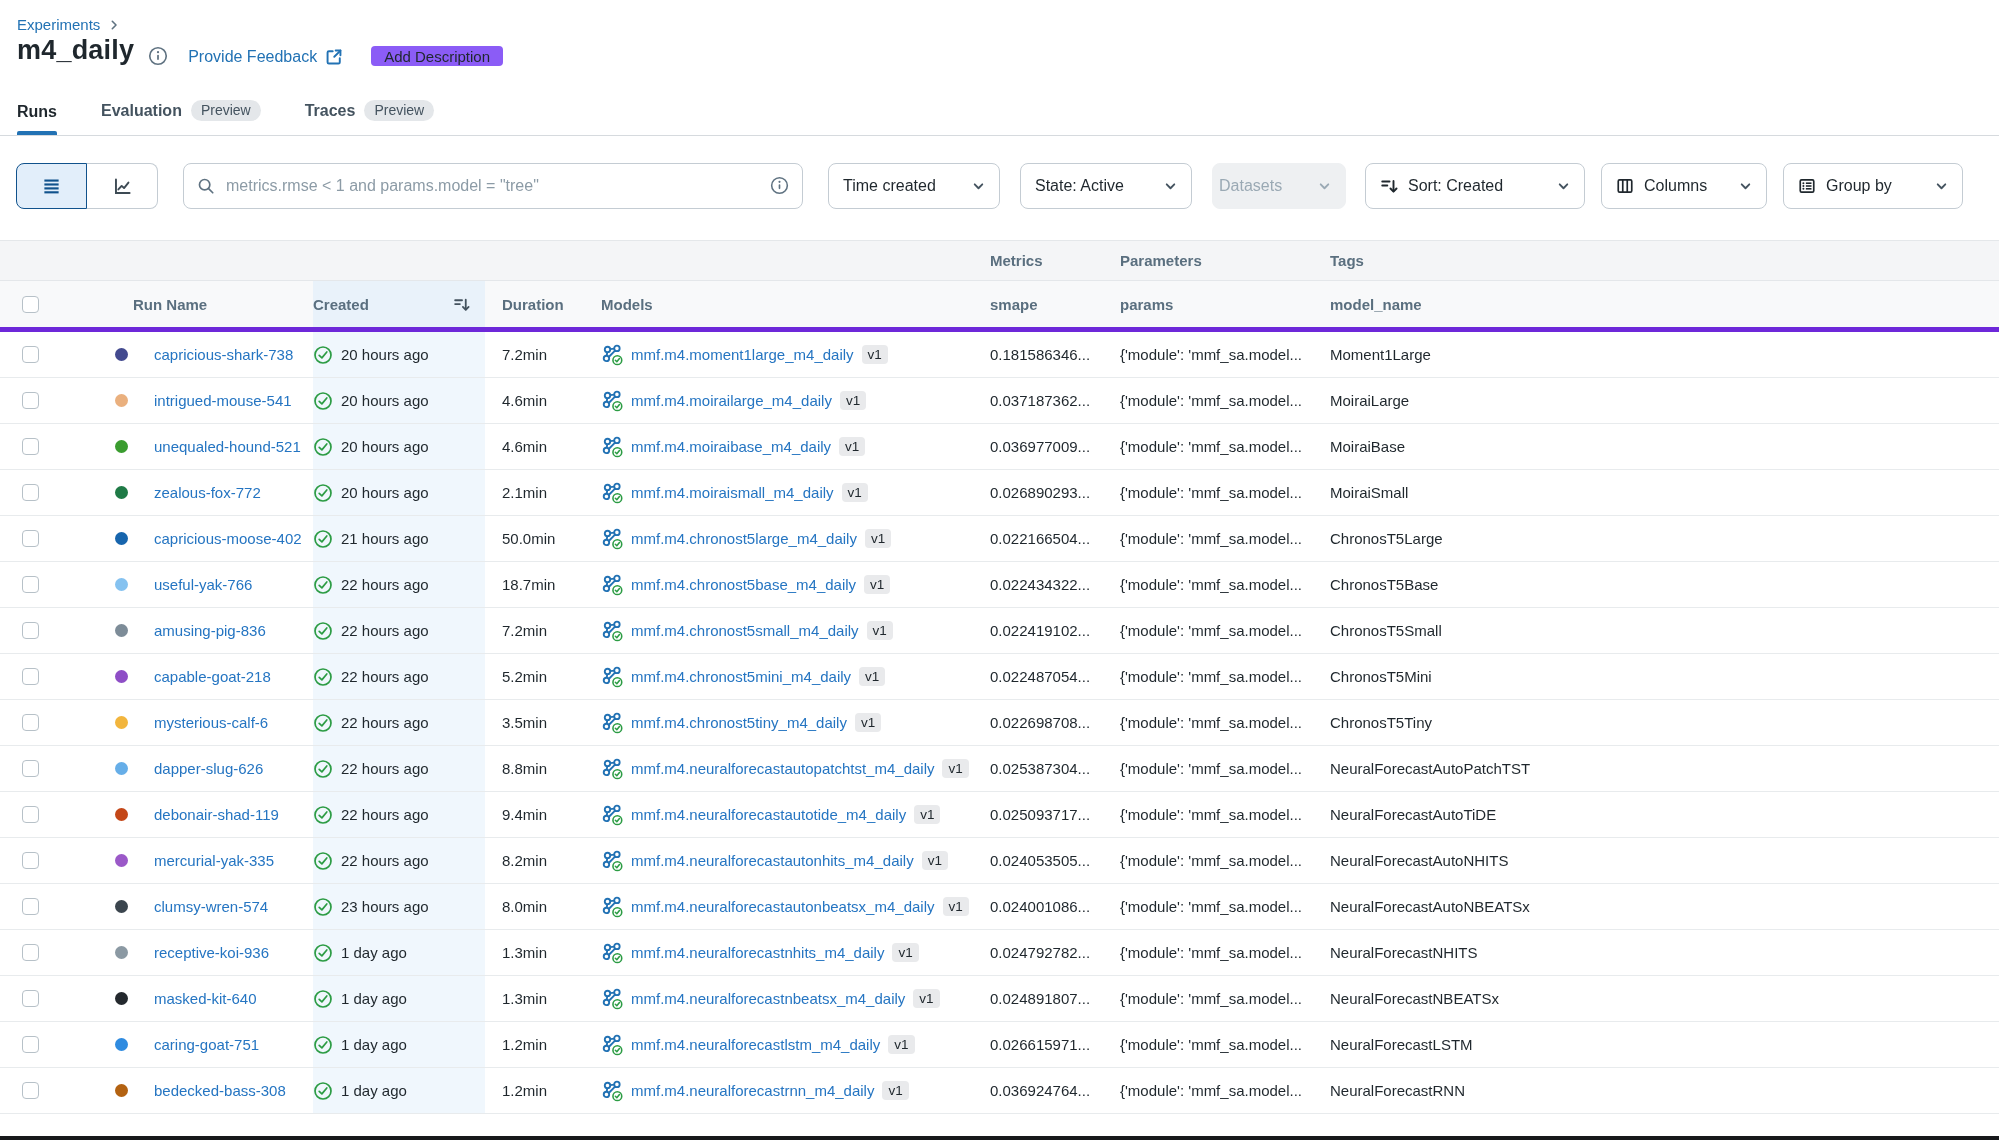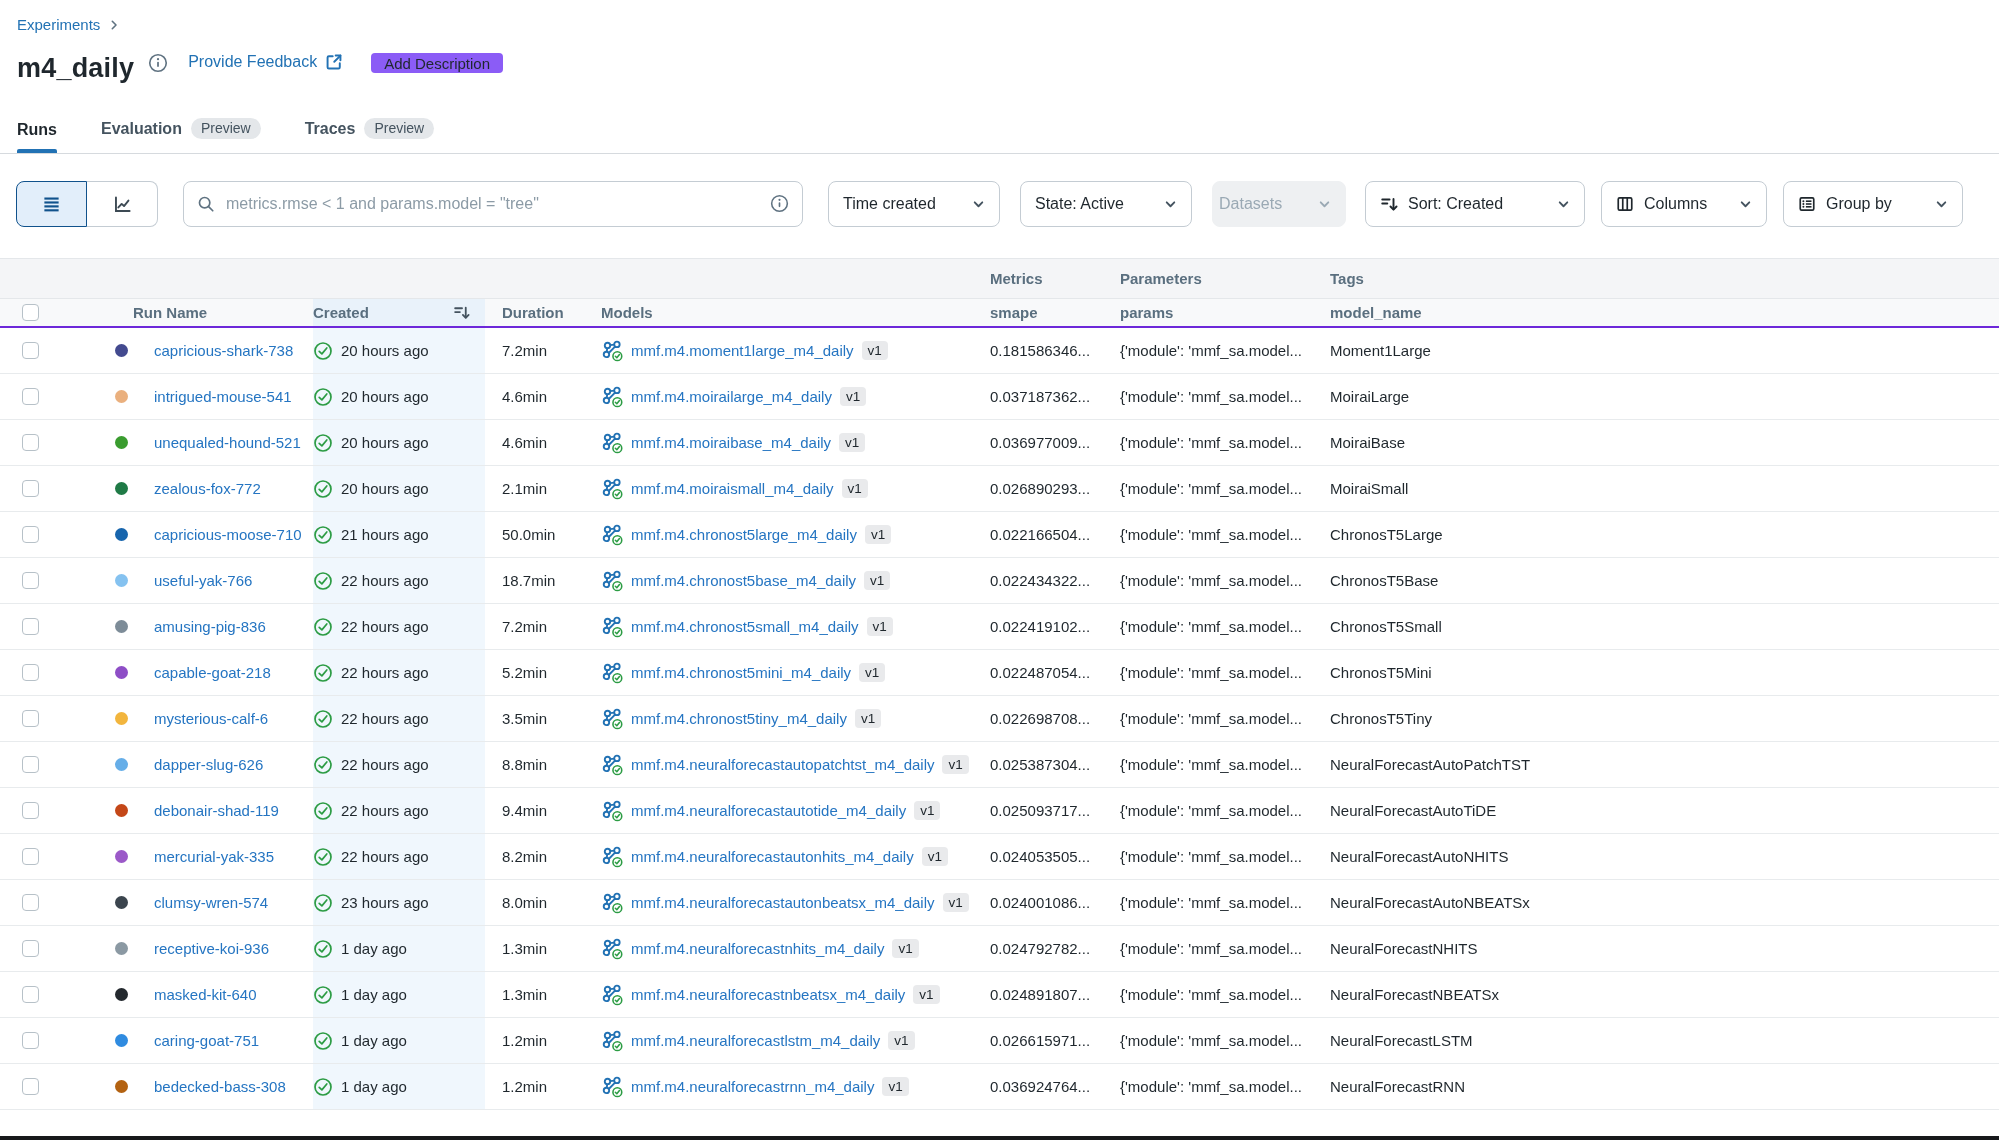--- a/index.html
+++ b/index.html
@@ -4,21 +4,21 @@
 <style>
   * { box-sizing: border-box; margin: 0; padding: 0; }
   html,body { width:1999px; height:1140px; overflow:hidden; background:#fff;
     font-family:"Liberation Sans", sans-serif; color:#1f272d; }
   .page { position:relative; width:1999px; height:1140px; }
 
   
   .breadcrumb { padding:16px 0 0 17px; font-size:15px; display:flex; align-items:center; gap:8px; }
   .breadcrumb a { color:#2272b4; text-decoration:none; cursor:pointer; }
   .crumb-chev { display:inline-flex; width:12px; height:12px; }
-  .title-row { display:flex; align-items:flex-start; margin:20px 0 0 17px; gap:14px; }
+  .title-row { display:flex; align-items:flex-end; margin:2px 0 0 17px; gap:14px; }
   .page-title { font-size:27px; font-weight:bold; letter-spacing:.2px; }
   .icon-btn { display:inline-flex; align-items:center; justify-content:center; background:none; border:none; cursor:pointer; }
   .feedback { display:flex; align-items:center; gap:8px; color:#2272b4; font-size:16px; text-decoration:none; margin-left:6px; cursor:pointer; }
   .add-desc { margin-left:14px; background:#8b5cf6; border:none; border-radius:4px; height:20px; padding:0 13px; font-size:15px; color:#1f272d; font-family:inherit; cursor:pointer; }
 
   
   .tabs { display:flex; align-items:flex-end; gap:44px; margin:34px 0 0 17px; position:relative; }
   .tab { display:flex; align-items:center; gap:9px; padding-bottom:14px; position:relative; cursor:pointer; }
   .tab-label { font-size:16px; font-weight:bold; color:#44535f; }
   .tab.active .tab-label { color:#1f272d; }
@@ -49,21 +49,21 @@
   .w-datasets { width:134px; margin-left:20px;padding-left:6px; }
   .w-sort { width:220px; margin-left:19px; }
   .w-cols { width:166px; margin-left:16px; }
   .w-group { width:180px; margin-left:16px; }
   .btn-ic { width:18px; height:18px; flex:none; color:#1f272d; }
 
   
   .table { margin-top:24px; width:1999px; }
   .grid-row { display:grid; grid-template-columns:60px 253px 172px 107px 398px 130px 210px 1fr; align-items:center; }
   .tgroup-row { height:40px; background:#f4f5f7; border-top:1px solid #e4e7ea; }
-  .thead-row { height:30px; background:#f8f9fa; border-top:1px solid #e4e7ea; border-bottom:2px solid #6d28d9; }
+  .thead-row { height:52px; background:#f8f9fa; border-top:1px solid #e4e7ea; border-bottom:5px solid #6d28d9; }
   .group-lbl { font-size:15px; color:#5a6f7f; font-weight:bold; }
   .th { font-size:15px; color:#5a6f7f; font-weight:bold; }
   .cell { display:flex; align-items:center; height:100%; }
   .c-check { padding-left:22px; }
   .checkbox { width:17px; height:17px; border:1.5px solid #b7c1c8; border-radius:4px; background:#fff; cursor:pointer; flex:none; }
   .c-name { padding-left:55px; gap:26px; }
   .th-name { padding-left:73px; }
   .c-created { gap:8px; }
   .hd-created { background:#e9f2fa; justify-content:space-between; padding-right:15px; }
   .bd-created { background:#f0f7fd; }
@@ -386,21 +386,21 @@
     <div class="cell">{'module': 'mmf_sa.model...</div>
     <div class="cell">MoiraiSmall</div>
   </div>
 
   <div class="grid-row trow">
     <div class="cell c-check">
             <span class="checkbox"></span>
           </div>
     <div class="cell c-name">
       <span class="dot" style="background: rgb(23, 101, 173);"></span>
-      <a class="runlink">capricious-moose-710</a>
+      <a class="runlink">capricious-moose-402</a>
     </div>
     <div class="cell c-created bd-created">
       <svg class="check-ic" viewBox="0 0 20 20">
               <use href="#ic-check-circle"></use>
             </svg>
       <span>21 hours ago</span>
     </div>
     <div class="cell c-duration">50.0min</div>
     <div class="cell c-models">
       <svg class="model-ic" viewBox="0 0 21 21">

